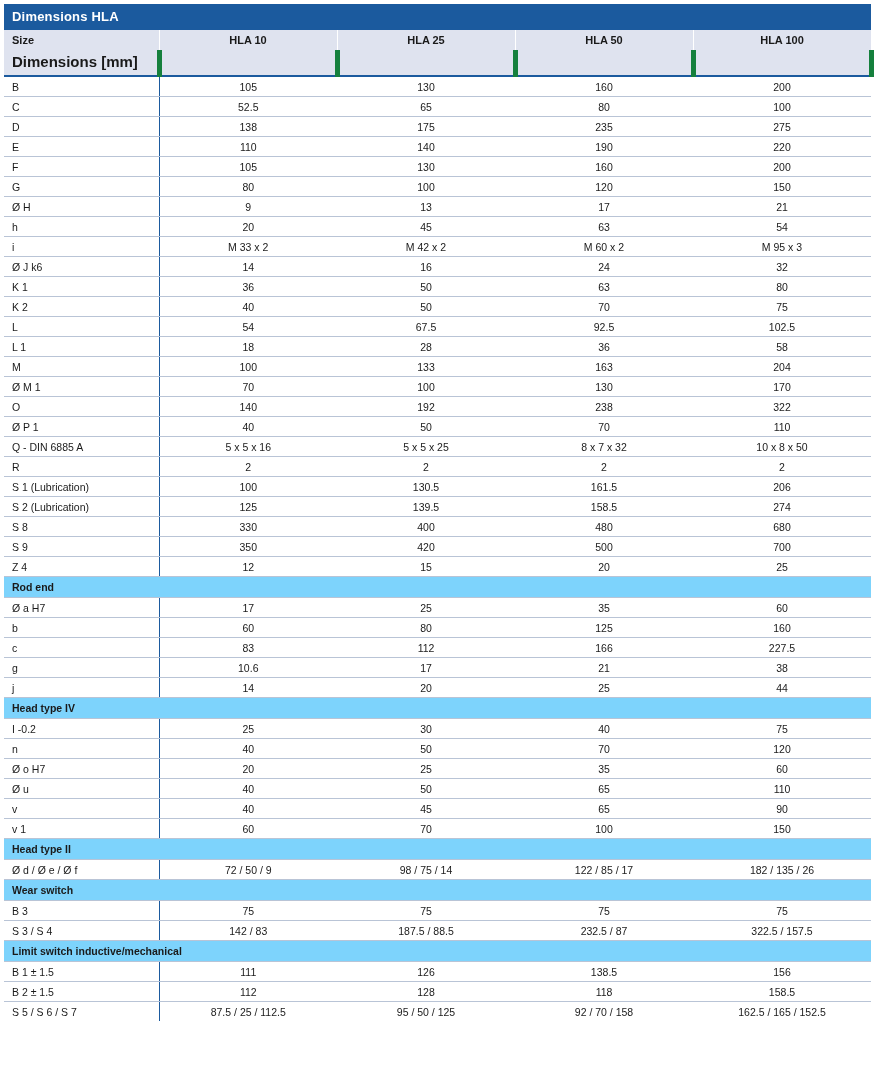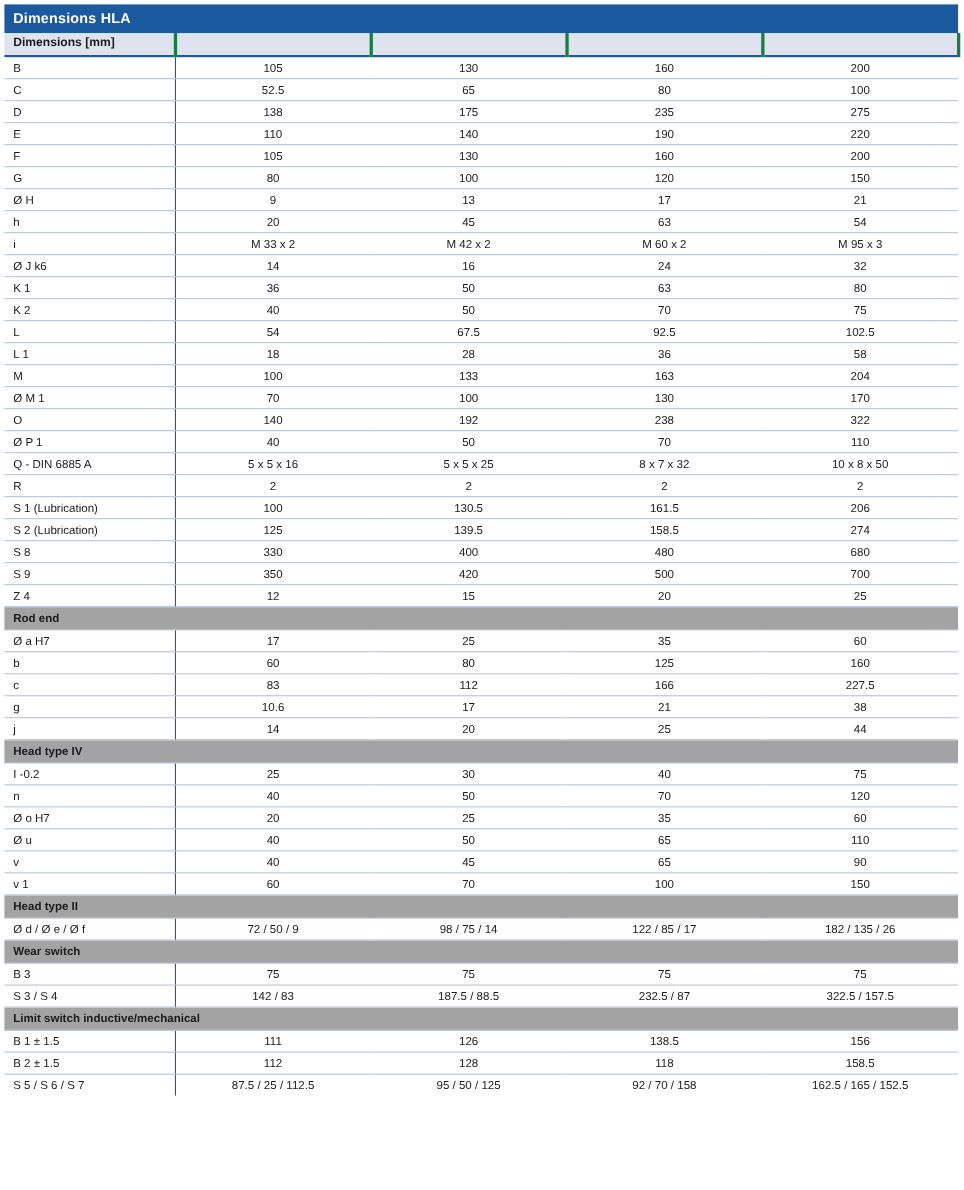--- a/index.html
+++ b/index.html
@@ -47,23 +47,23 @@
     border-right: 1px solid #ffffff;
     border-bottom: none;
     text-align: center;
   }
   tr.head-row td.lbl {
     text-align: left;
   }
   tr.head-row2 td {
     background: #dfe3ef;
     font-weight: bold;
-    font-size: 11px;
+    font-size: 15px;
     padding: 3px 8px 5px 8px;
-    border-right: 3px solid #15803d;
+    border-right: 5px solid #15803d;
     text-align: left;
     border-bottom: 2px solid #1b5a9e;
   }
   tr.head-row2 td.blank {
     border-bottom: 2px solid #1b5a9e;
   }
 
   
   tr.data-row td {
     padding: 3.5px 8px;
@@ -77,21 +77,21 @@
     border-right: 1px solid #1b5a9e;
   }
 
   
   tr.section-row td {
     padding: 4px 8px;
     font-weight: bold;
     font-size: 10.5px;
     border-bottom: 1px solid #b9c4d6;
     border-top: 1px solid #1b5a9e;
-    background: #a3a3a3;
+    background: #7dd3fc;
     text-align: left;
   }
   tr.section-row td.sec-label {
     border-right: none;
   }
   tr.last-row td {
     border-bottom: none;
   }
 </style>
 </head>
@@ -102,20 +102,27 @@
     <colgroup>
       <col class="c-label">
       <col class="c-val">
       <col class="c-val">
       <col class="c-val">
       <col class="c-val">
     </colgroup>
     <tbody>
       <tr class="title-row">
         <td colspan="5">Dimensions HLA</td>
+      </tr>
+      <tr class="head-row">
+        <td class="lbl">Size</td>
+        <td>HLA 10</td>
+        <td>HLA 25</td>
+        <td>HLA 50</td>
+        <td>HLA 100</td>
       </tr>
       <tr class="head-row2">
         <td class="lbl">Dimensions [mm]</td>
         <td class="blank"></td>
         <td class="blank"></td>
         <td class="blank"></td>
         <td class="blank"></td>
       </tr>
     <tr class="data-row">
           <td class="lbl">B</td>

